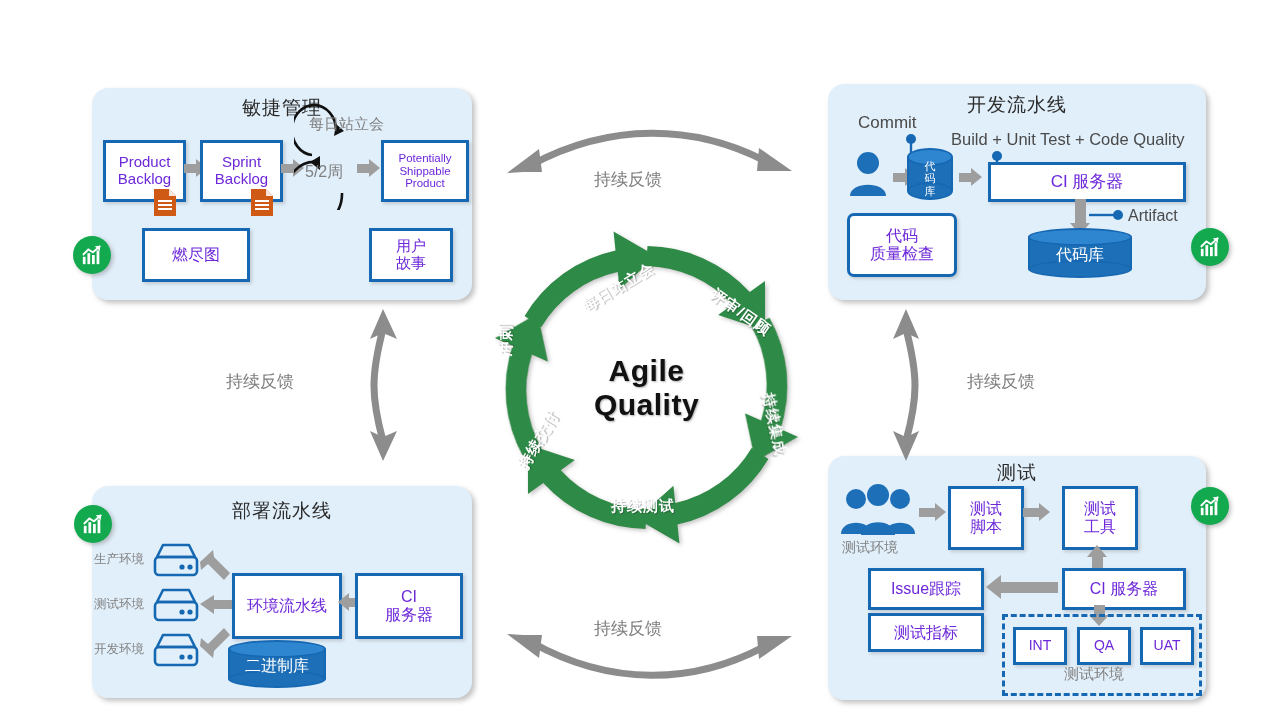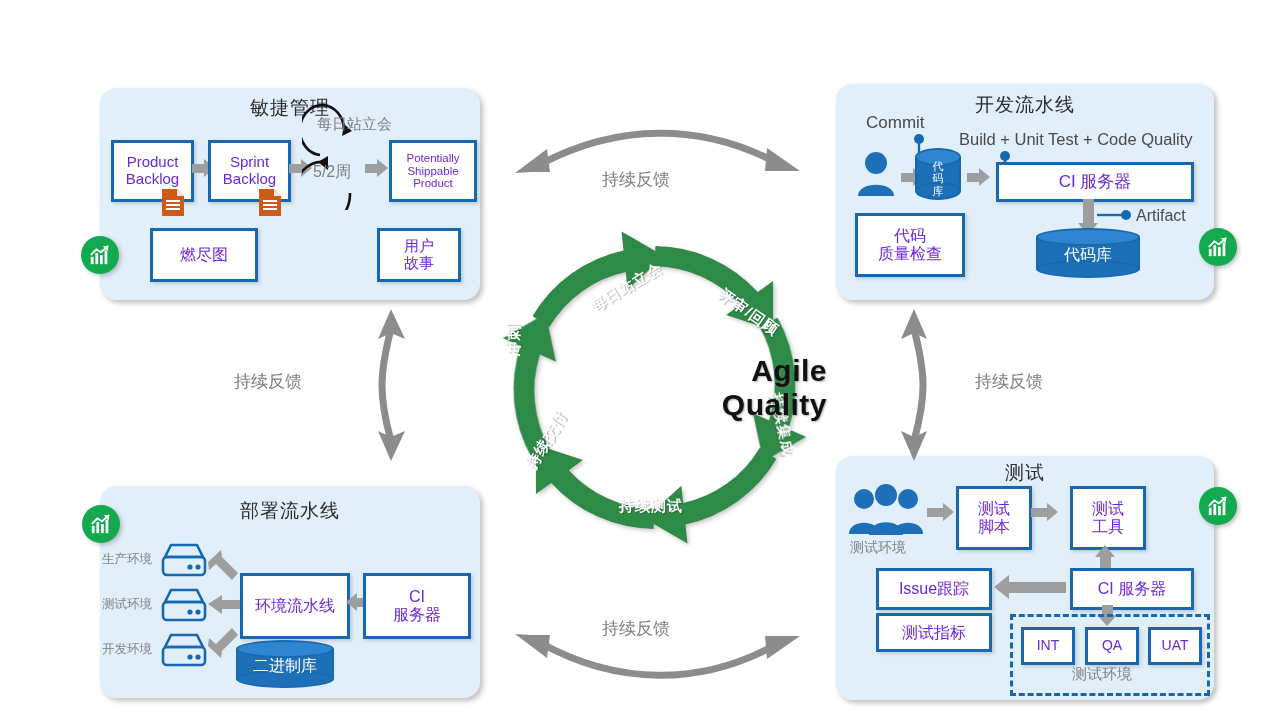--- a/index.html
+++ b/index.html
@@ -1,21 +1,21 @@
 <!DOCTYPE html>
 <html><head>
 <meta charset="utf-8">
 <style>
   html,body{margin:0;padding:0;}
   body{
     width:1280px;height:720px;background:#ffffff;overflow:hidden;
     font-family:"Liberation Sans","DejaVu Sans",sans-serif;
     position:relative;
   }
-  .stage{position:absolute;left:12px;top:0;width:1156px;height:720px;}
+  .stage{position:absolute;left:4px;top:0;width:1156px;height:720px;}
 
   
   .panel{
     position:absolute;background:#e1effa;border-radius:16px;
     box-shadow:3px 3px 5px rgba(120,120,120,.45);
   }
   .panel-title{
     position:absolute;width:100%;text-align:center;
     font-size:19px;color:#2b2b2b;letter-spacing:1px;
   }
@@ -67,21 +67,21 @@
   .lbl{position:absolute;color:#808080;font-size:13px;white-space:nowrap;}
   .lbl-dk{position:absolute;color:#3b3b3b;font-size:16px;white-space:nowrap;}
   .feedback{
     position:absolute;color:#7d7d7d;font-size:17px;white-space:nowrap;
   }
 
   
   .wheel{position:absolute;left:470px;top:215px;width:345px;height:345px;}
   .wheel-core{
     position:absolute;left:0;top:0;width:345px;height:345px;
-    display:flex;flex-direction:column;align-items:flex-end;justify-content:center;
+    display:flex;flex-direction:column;align-items:center;justify-content:center;
     pointer-events:none;
   }
   .wheel-core div{
     font-weight:bold;font-size:30px;color:#111;letter-spacing:.5px;
     text-shadow:1px 1px 2px rgba(120,120,120,.6);
   }
   .seg-label{
     position:absolute;color:#ffffff;font-size:15px;font-weight:bold;
     white-space:nowrap;text-shadow:1px 1px 1px rgba(0,0,0,.28);
     transform-origin:center center;letter-spacing:1px;
@@ -259,21 +259,21 @@
   </svg>
   <div class="lbl-dk" style="left:1124px;top:207px;font-size:16px;color:#4a4a4a;">Artifact</div>
 
   <div class="cyl" style="left:1024px;top:228px;width:104px;height:50px;">
     <div class="body" style="height:32px;"></div>
     <div class="bot" style="top:32px;"></div>
     <div class="top"></div>
     <div class="txt" style="top:17px;font-size:16px;">代码库</div>
   </div>
 
-  <div class="bx" style="left:843px;top:213px;width:104px;height:58px;font-size:16px;">
+  <div class="bx" style="left:843px;top:213px;width:104px;height:58px;font-size:16px;border-radius:7px;">
     <div>
       <span>代码</span>
       <span>质量检查</span>
     </div>
   </div>
 
   <div class="badge" style="left:1187px;top:228px;">
     <svg width="22" height="22" viewBox="0 0 24 24">
       <rect x="2" y="14" width="3" height="8" fill="#fff"></rect>
       <rect x="7" y="10" width="3" height="12" fill="#fff"></rect>

